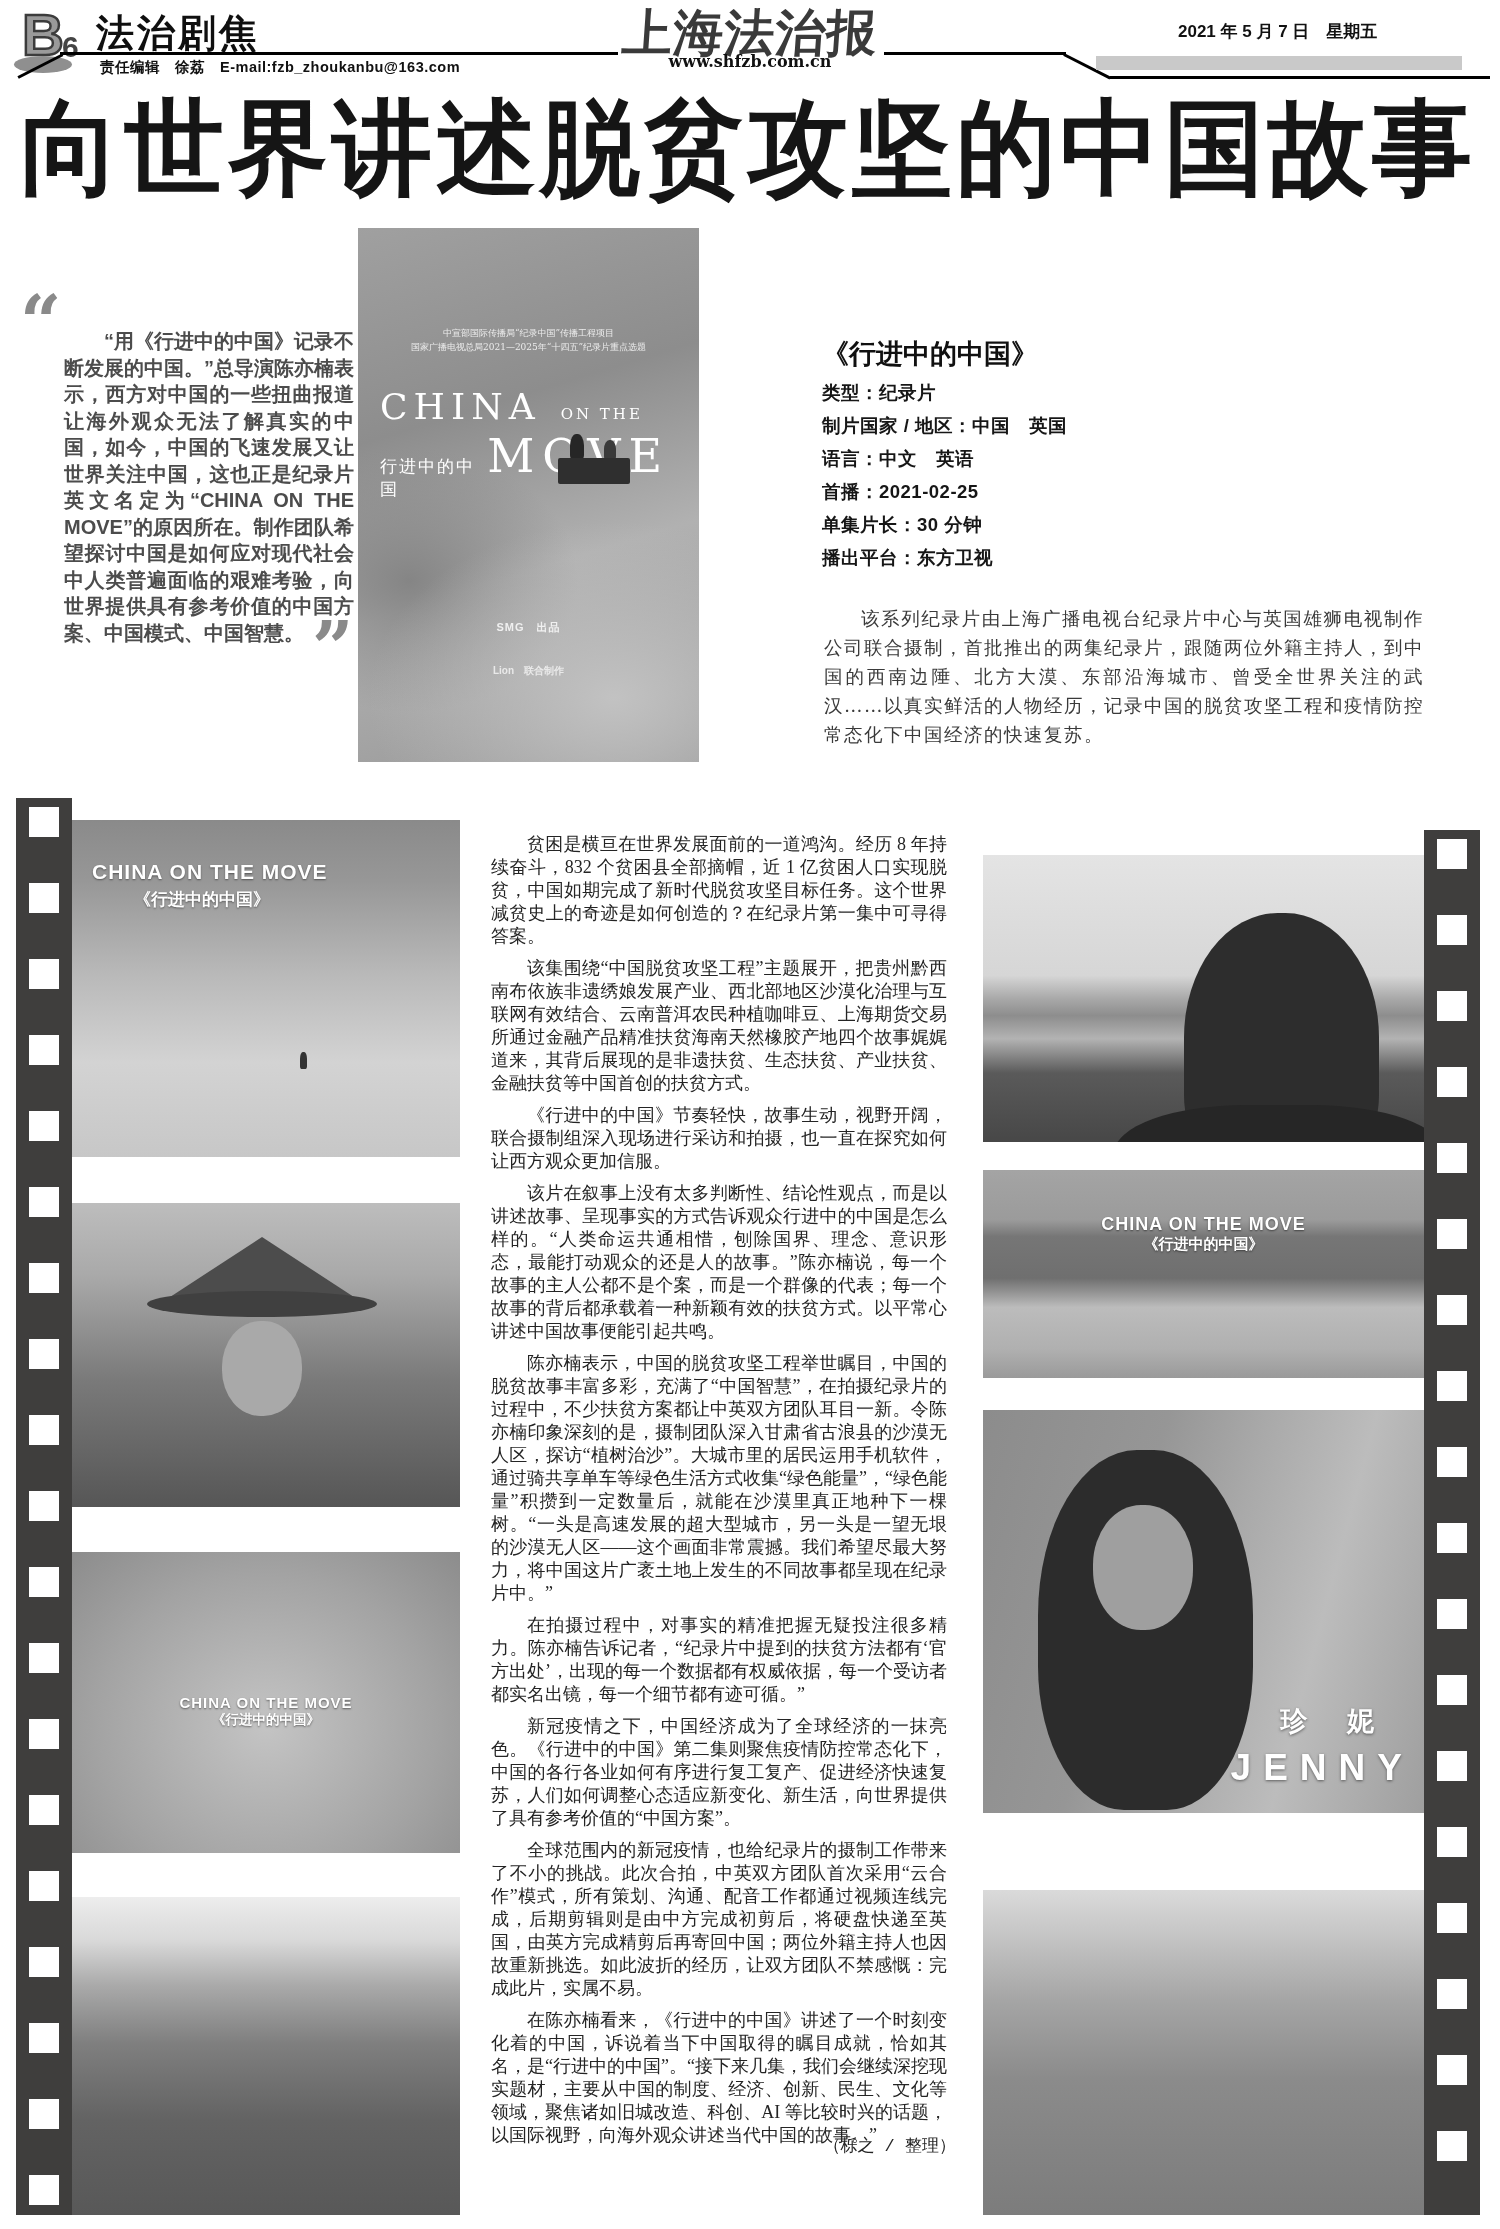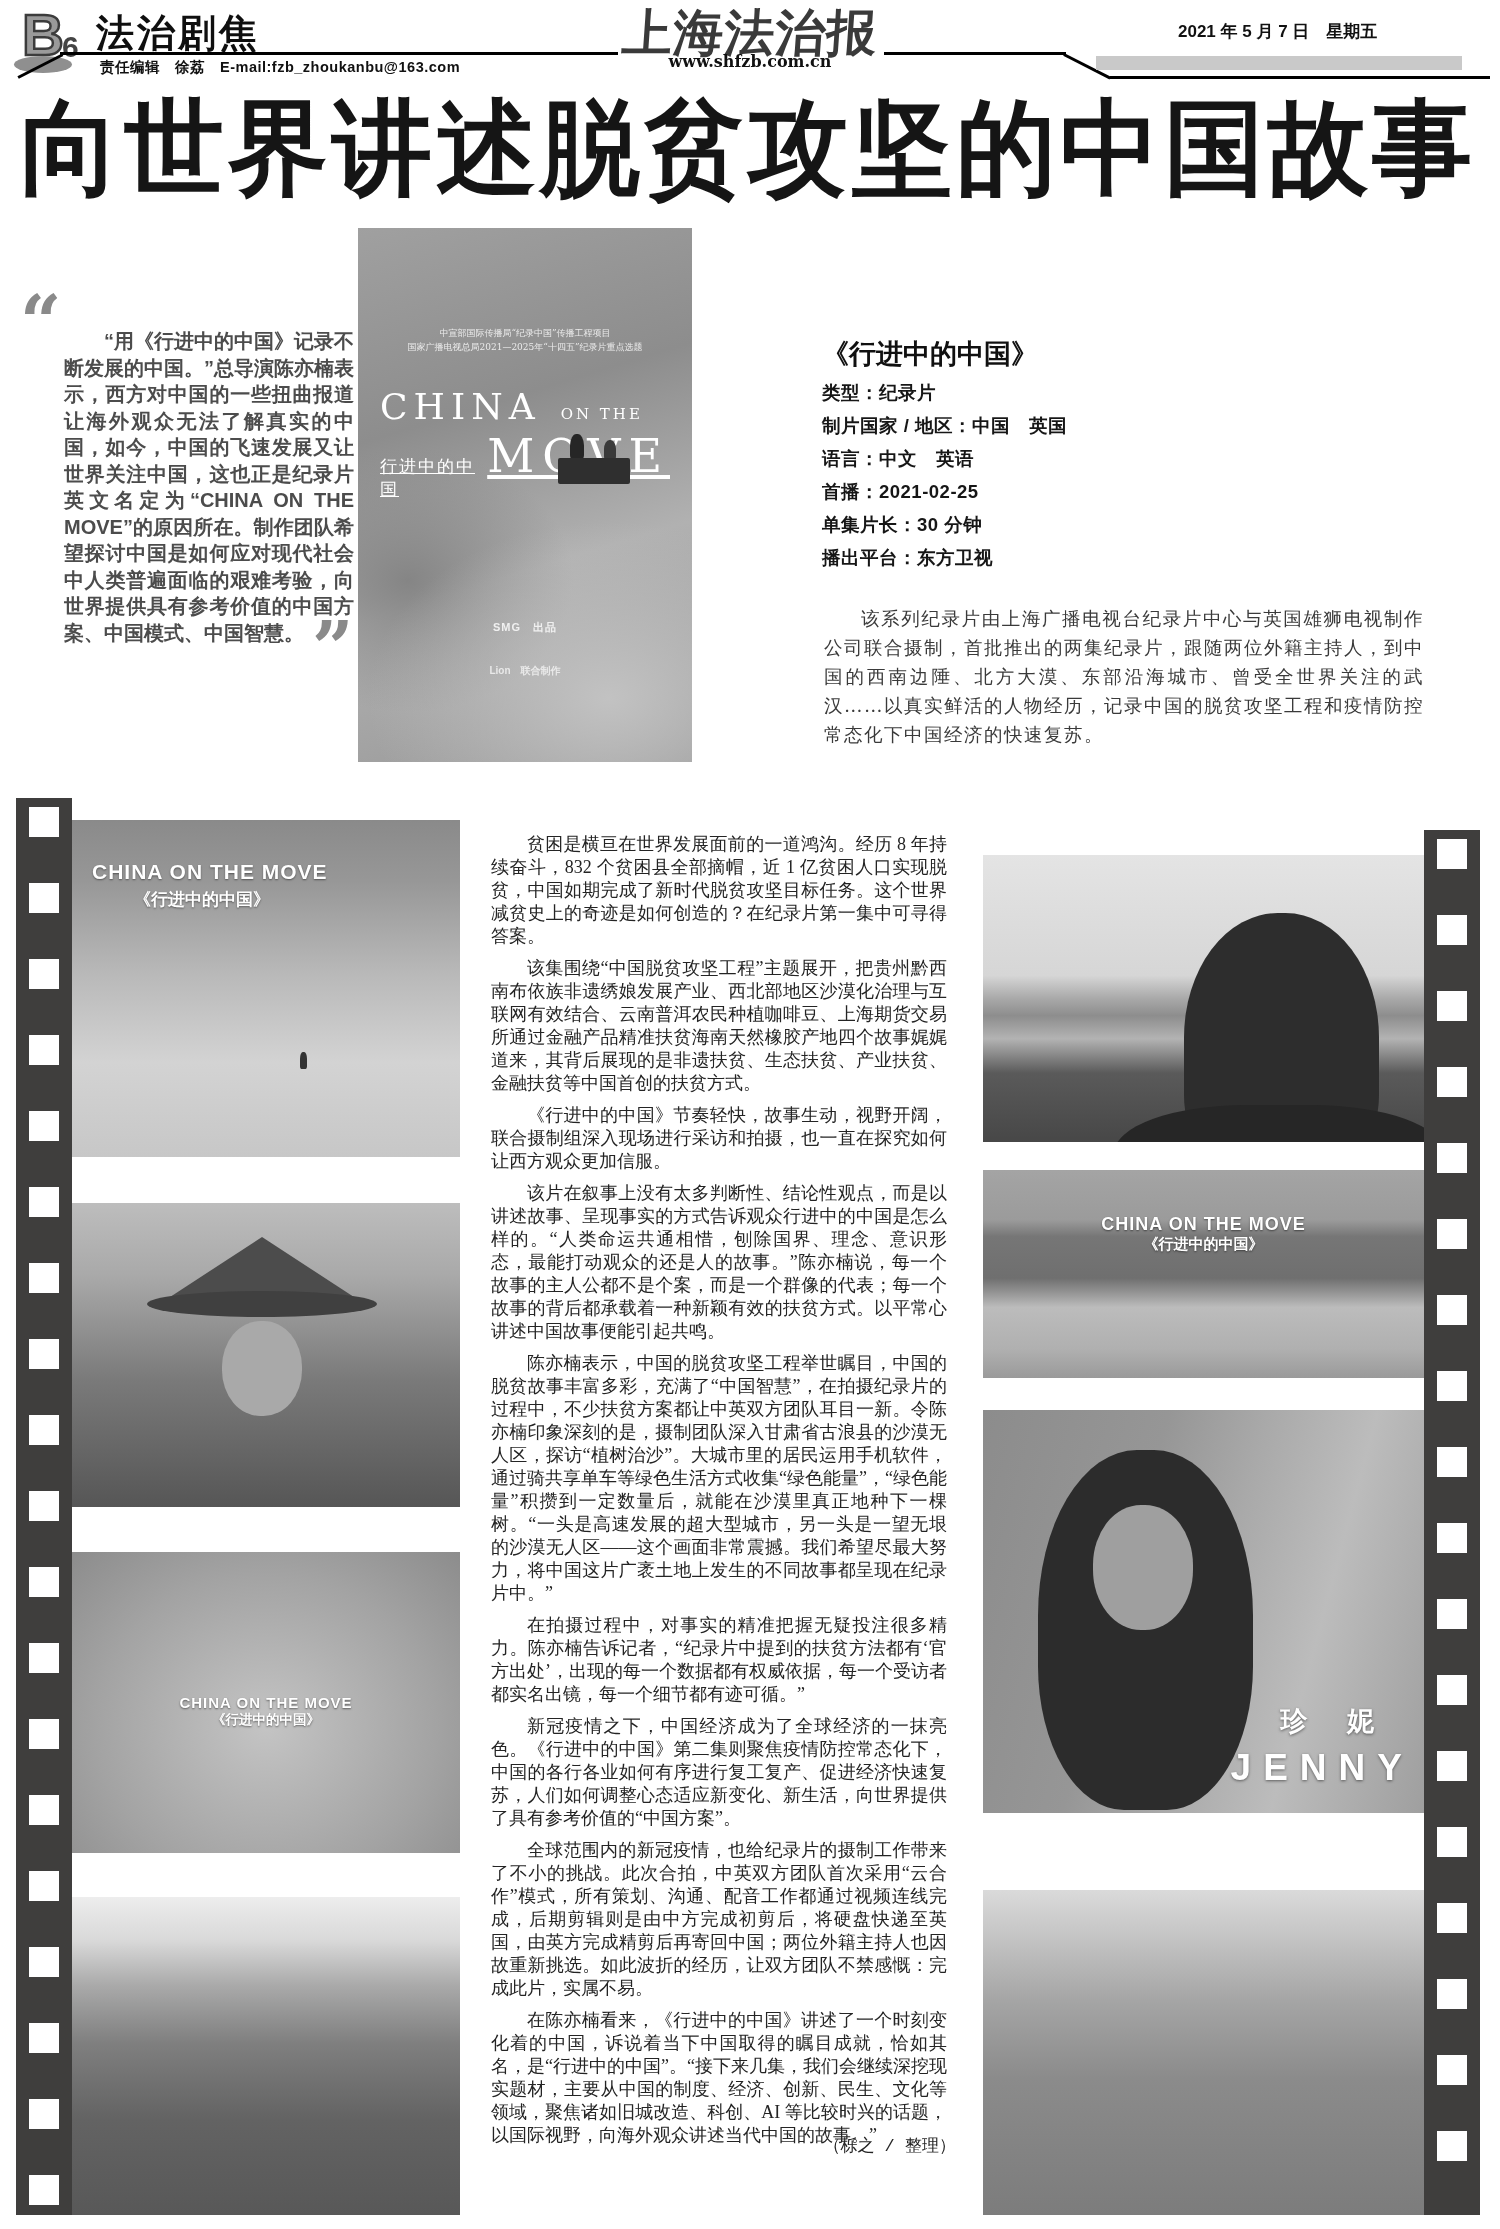--- a/index.html
+++ b/index.html
@@ -22,27 +22,27 @@
   .headline{left:20px;top:94px;width:1462px;font-size:100px;font-weight:900;color:#151515;letter-spacing:4px;line-height:1.08;white-space:nowrap;transform:scaleY(1.04);font-family:"Liberation Sans",sans-serif;}
   
   .q-open{left:20px;top:286px;font-size:72px;color:#8a8a8a;font-family:"DejaVu Serif",serif;font-weight:900;line-height:1;}
   .q-close{left:312px;top:612px;font-size:72px;color:#8a8a8a;font-family:"DejaVu Serif",serif;font-weight:900;line-height:1;}
   .quote-text{left:64px;top:328px;width:290px;font-size:20px;line-height:26.5px;color:#4c4c4c;font-weight:600;text-align:justify;text-indent:2em;}
   
   .poster{left:358px;top:228px;width:334px;height:534px;overflow:hidden;color:#fff;
     background:
       radial-gradient(120% 55% at 75% 88%, #c2c2c2 0%, rgba(0,0,0,0) 60%),
       radial-gradient(90% 45% at 15% 66%, #858585 0%, rgba(0,0,0,0) 55%),
-      linear-gradient(163deg,#a0a0a0 0%,#8d8d8d 34%,#b1b1b1 62%,#969696 100%);}
+      linear-gradient(163deg,#a0a0a0 0%,#8d8d8d 34%,#b1b1b1 62%,#969696 100%); padding-left: 7px;}
   .poster-top{position:absolute;left:0;top:98px;width:100%;text-align:center;font-size:9px;color:#ececec;line-height:14px;font-family:"DejaVu Serif",serif;}
   .poster-title{position:absolute;left:22px;top:158px;width:290px;font-family:"DejaVu Serif",serif;}
   .pt-row1{display:flex;align-items:baseline;gap:20px;}
   .pt-china{font-size:36px;letter-spacing:6px;}
   .pt-onthe{font-size:15px;letter-spacing:3px;}
-  .pt-row2{display:flex;align-items:baseline;gap:8px;margin-top:2px;text-decoration:underline;}
+  .pt-row2{display:flex;align-items:baseline;gap:8px;margin-top:2px;}
   .pt-zh{font-size:17px;letter-spacing:2px;font-family:"Liberation Sans",sans-serif;}
   .pt-move{font-size:46px;letter-spacing:8px;}
   .poster-desk{position:absolute;left:200px;top:230px;width:72px;height:26px;background:#2f2f2f;border-radius:2px;}
   .poster-fig1{position:absolute;left:212px;top:206px;width:14px;height:26px;background:#262626;border-radius:45% 45% 20% 20%;}
   .poster-fig2{position:absolute;left:246px;top:212px;width:12px;height:20px;background:#3a3a3a;border-radius:45% 45% 20% 20%;}
   .poster-smg{position:absolute;left:0;top:392px;width:100%;text-align:center;font-size:11px;color:#f0f0f0;font-weight:700;letter-spacing:1px;}
   .poster-lion{position:absolute;left:0;top:436px;width:100%;text-align:center;font-size:10px;color:#e9e9e9;font-weight:700;}
   
   .info-title{left:822px;top:336px;font-size:27px;font-weight:900;color:#101010;}
   .info-fields{left:822px;top:380px;width:625px;}

